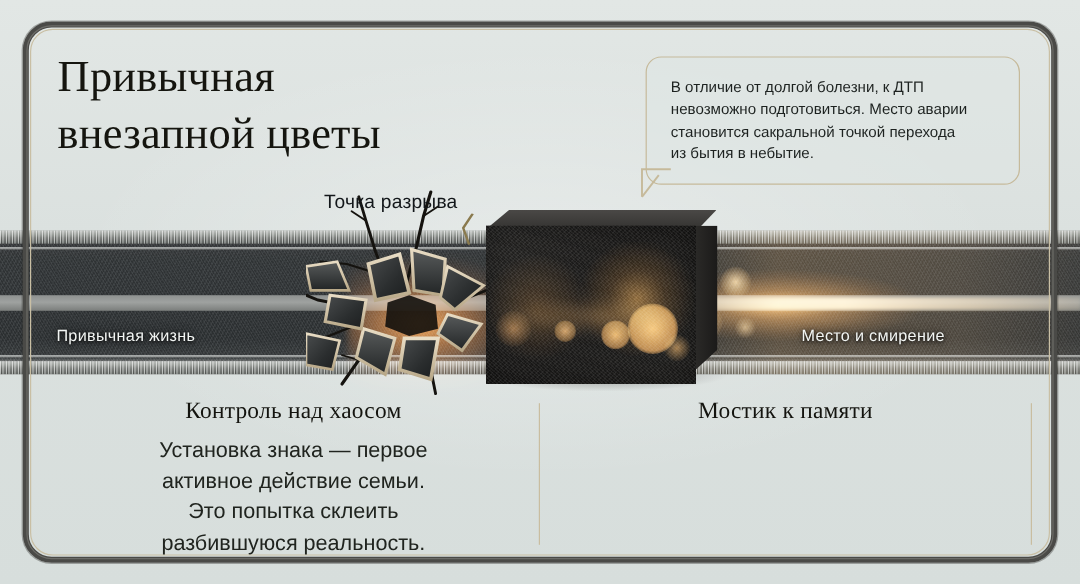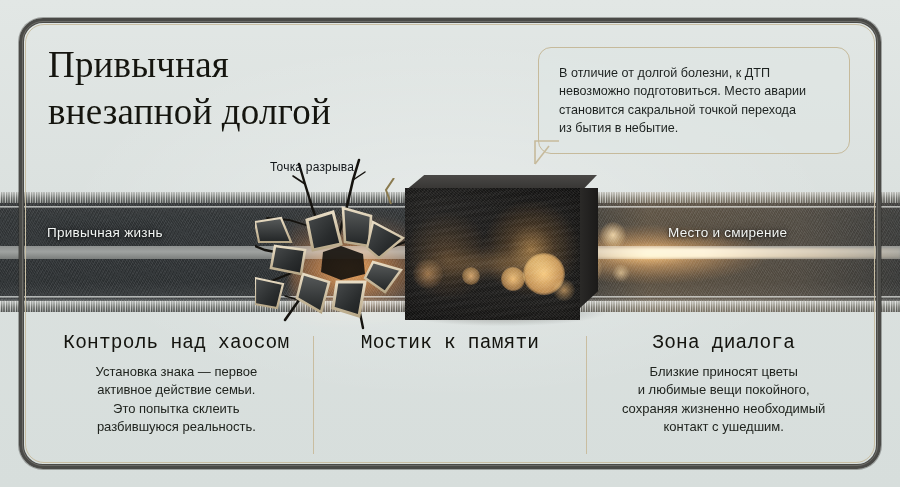--- a/index.html
+++ b/index.html
@@ -91,21 +91,21 @@
     width: 30px;
     height: 30px;
     pointer-events: none;
   }
 
   
   .breakpoint-label {
     position: absolute;
     left: 270px;
     top: 160px;
-    font-size: 12px;
+    font-size: 16px;
     color: #13171a;
     letter-spacing: 0.2px;
     white-space: nowrap;
   }
   .breakpoint-leader {
     position: absolute;
     left: 360px;
     top: 178px;
     width: 40px;
     height: 26px;
@@ -273,20 +273,21 @@
   }
 
   
   .band-label {
     position: absolute;
     font-size: 13.5px;
     color: #f2f5f3;
     letter-spacing: 0.25px;
     text-shadow: 0 1px 3px rgba(0,0,0,0.85), 0 0 8px rgba(0,0,0,0.6);
     white-space: nowrap;
+    margin-top: 47px;
   }
   .band-label.left  { left: 47px;  top: 225px; }
   .band-label.right { left: 668px; top: 225px; }
 
   
   .columns {
     position: absolute;
     left: 40px;
     top: 332px;
     width: 820px;
@@ -294,29 +295,29 @@
     display: flex;
     align-items: flex-start;
   }
   .col {
     flex: 1 1 0;
     text-align: center;
     padding: 0 14px;
     box-sizing: border-box;
   }
   .col-head {
-    font-family: Liberation Mono, monospace;
+    font-family: Liberation Serif, serif;
     font-size: 19.5px;
     color: #14140f;
     margin-bottom: 9px;
     letter-spacing: 0.2px;
     white-space: nowrap;
   }
   .col-body {
-    font-size: 13px;
+    font-size: 18px;
     line-height: 1.42;
     color: #20241f;
     white-space: pre-line;
   }
   .col-div {
     width: 0;
     align-self: stretch;
     border-left: 1.6px solid #c9bda0;
     margin-top: 4px;
     margin-bottom: 2px;
@@ -411,21 +412,21 @@
 
   <div class="band-label left">Привычная жизнь</div>
   <div class="band-label right">Место и смирение</div>
 
   <div class="frame-outer"></div>
   <div class="frame-hairline"></div>
   <div class="frame-inner-line"></div>
 
   <div class="title">
     <span class="line">Привычная</span>
-    <span class="line">внезапной долгой</span>
+    <span class="line">внезапной цветы</span>
   </div>
 
   <div class="bubble">
     <div class="bubble-text">В отличие от долгой болезни, к ДТП
 невозможно подготовиться. Место аварии
 становится сакральной точкой перехода
 из бытия в небытие.</div>
   </div>
   <div class="bubble-tail">
     <svg viewBox="0 0 30 30" width="30" height="30">
@@ -452,23 +453,16 @@
     </div>
 
     <div class="col-div"></div>
 
     <div class="col">
       <div class="col-head">Мостик к памяти</div>
     </div>
 
     <div class="col-div"></div>
 
-    <div class="col">
-      <div class="col-head">Зона диалога</div>
-      <div class="col-body">Близкие приносят цветы
-и любимые вещи покойного,
-сохраняя жизненно необходимый
-контакт с ушедшим.</div>
-    </div>
 
   </div>
 
 </div>
 
 </body></html>

